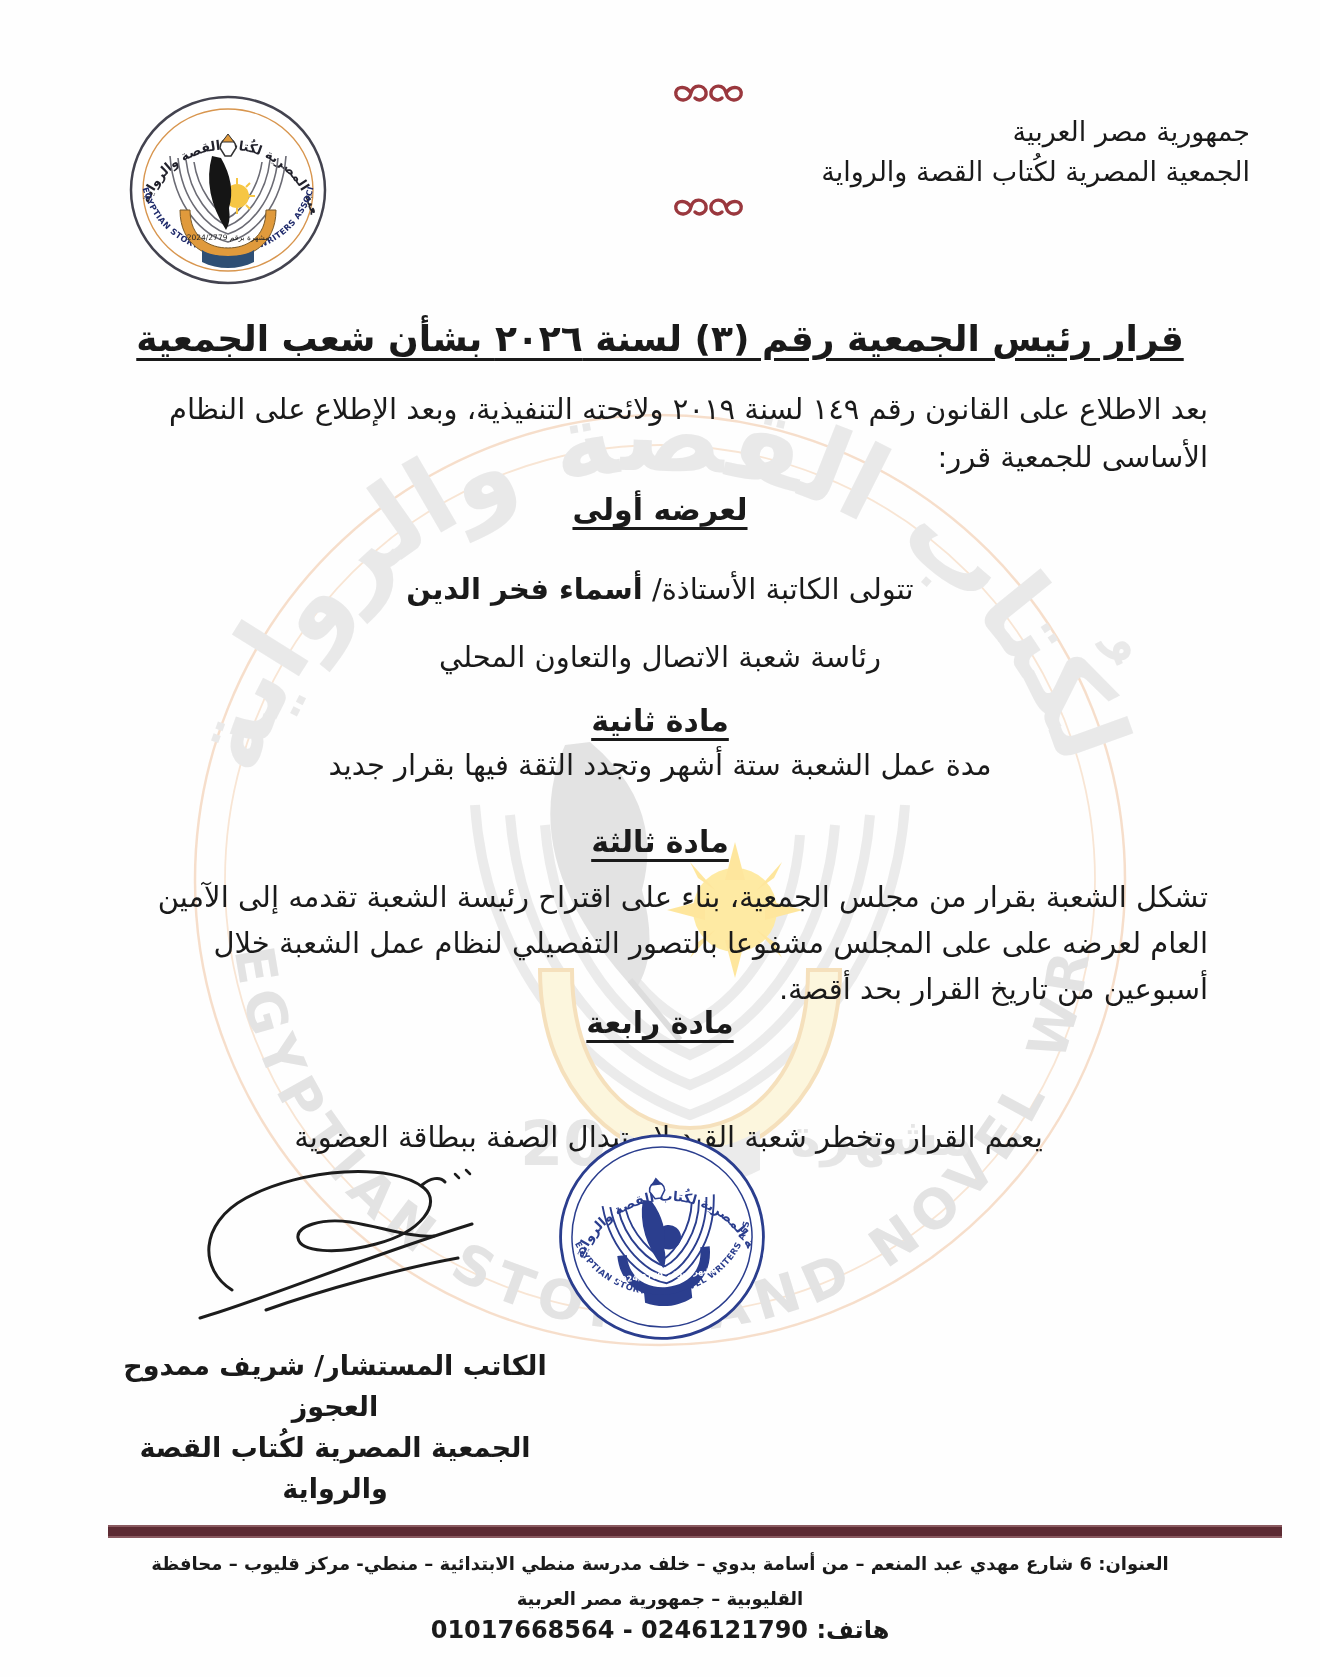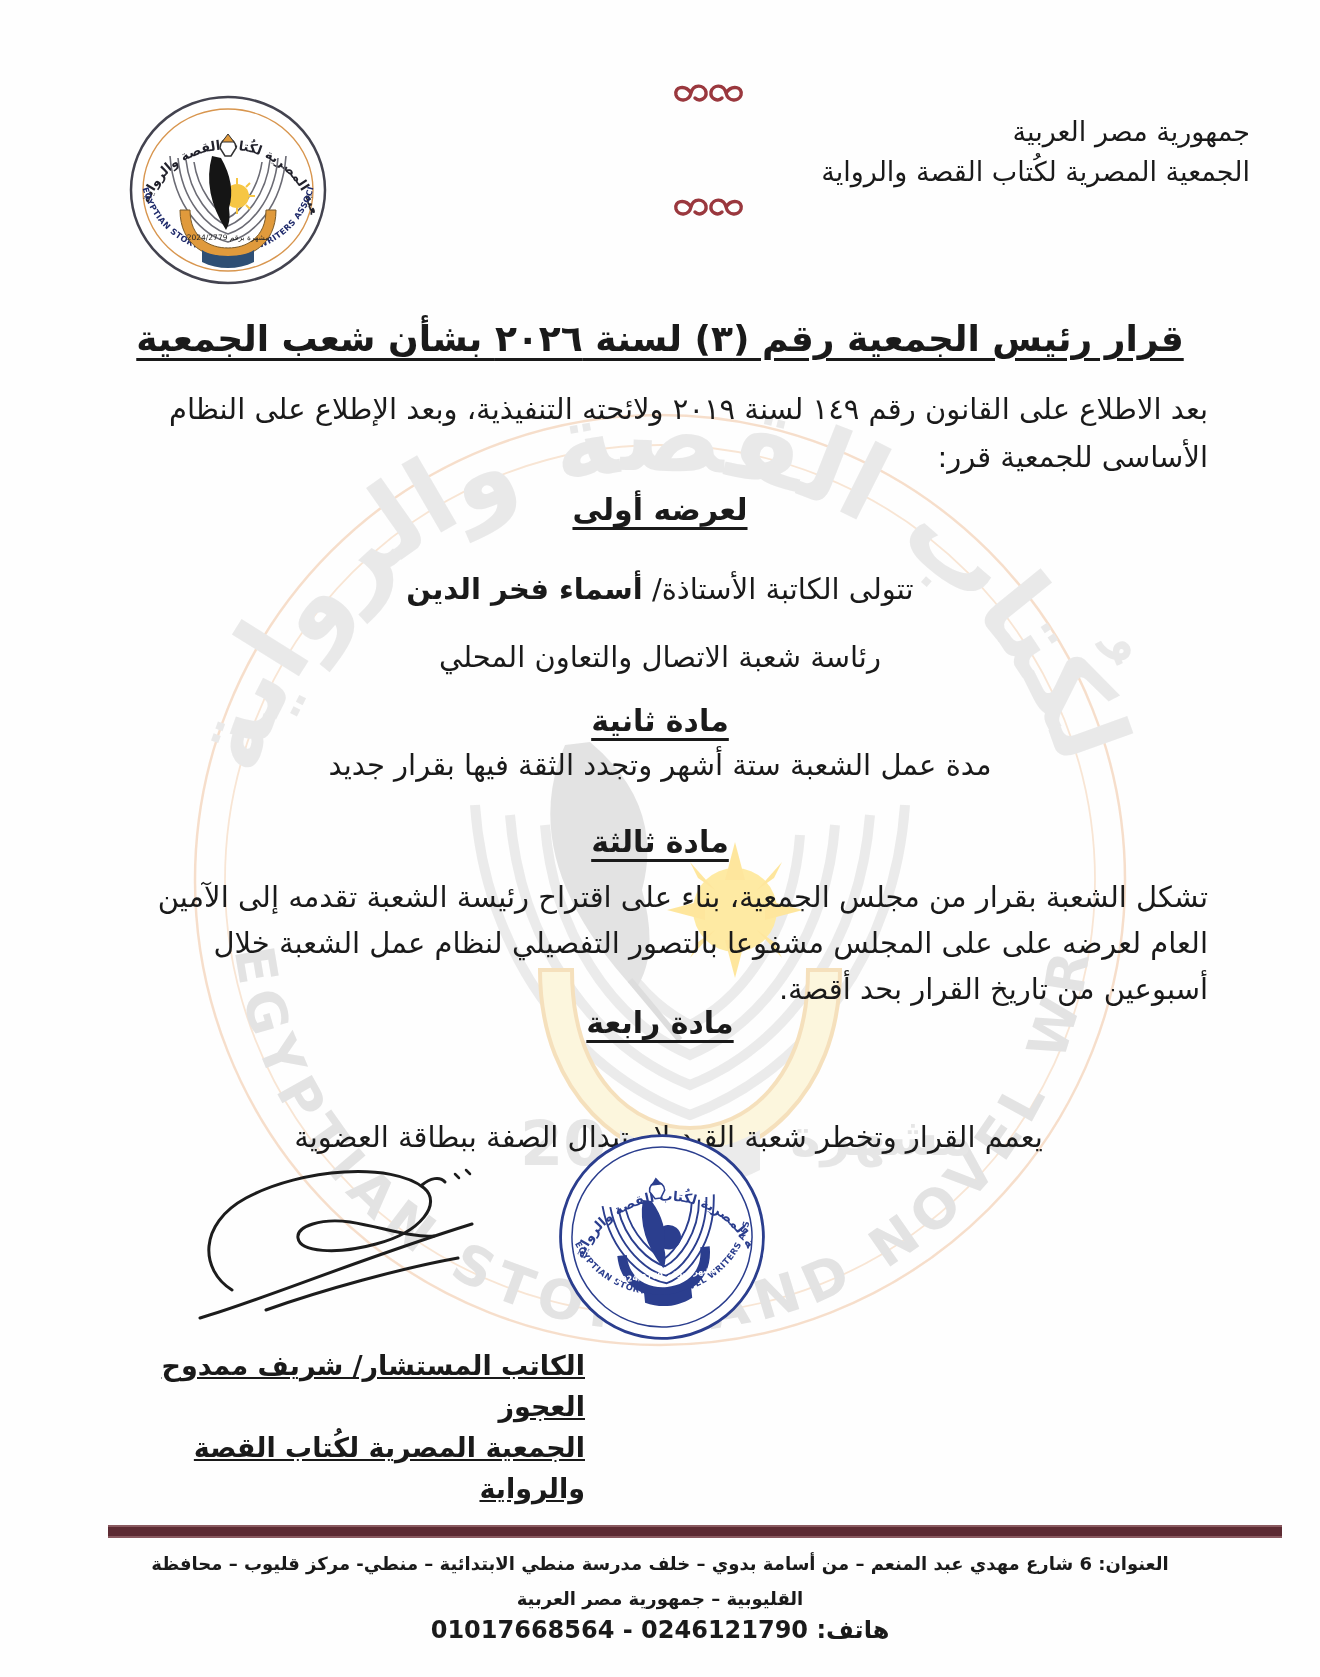--- a/index.html
+++ b/index.html
@@ -19,22 +19,22 @@
   .doc-title{position:absolute;top:318px;left:0;right:0;text-align:center;
     font-size:36px;font-weight:bold;}
   .underlined{text-decoration:underline;text-underline-offset:7px;text-decoration-thickness:2.5px;}
   .preamble{position:absolute;top:385px;right:112px;left:112px;
     font-size:29px;line-height:48px;text-align:right;}
   .article-h{position:absolute;left:0;right:0;text-align:center;
     font-size:30px;font-weight:bold;}
   .article-b{position:absolute;left:0;right:0;text-align:center;font-size:29px;}
   .article-p{position:absolute;right:112px;left:112px;font-size:29px;line-height:46px;text-align:right;}
   .bold{font-weight:bold;}
-  .sig-name-block{position:absolute;top:1345px;left:85px;width:500px;
-    font-size:27px;font-weight:bold;line-height:41px;text-decoration:underline;}
+  .sig-name-block{position:absolute;top:1345px;left:85px;width:500px;text-align:center;
+    font-size:27px;font-weight:bold;line-height:41px;}
   .stamp-wrap{position:absolute;top:1128px;left:553px;width:218px;height:218px;transform:rotate(-6deg);}
   .sig-wrap{position:absolute;top:1138px;left:170px;width:345px;height:212px;}
   .divider{position:absolute;top:1525px;left:108px;right:38px;height:9px;
     background:#5d2b33;border-top:2px solid #8a5a60;border-bottom:2px solid #8a5a60;}
   .footer{position:absolute;top:1546px;left:50px;right:50px;text-align:center;}
   .f-addr{font-size:18px;font-weight:bold;line-height:35px;}
   .f-line{font-size:24px;font-weight:bold;line-height:29px;}
   svg text{font-family:"DejaVu Sans","Liberation Sans",sans-serif;}
 </style>
 </head>

